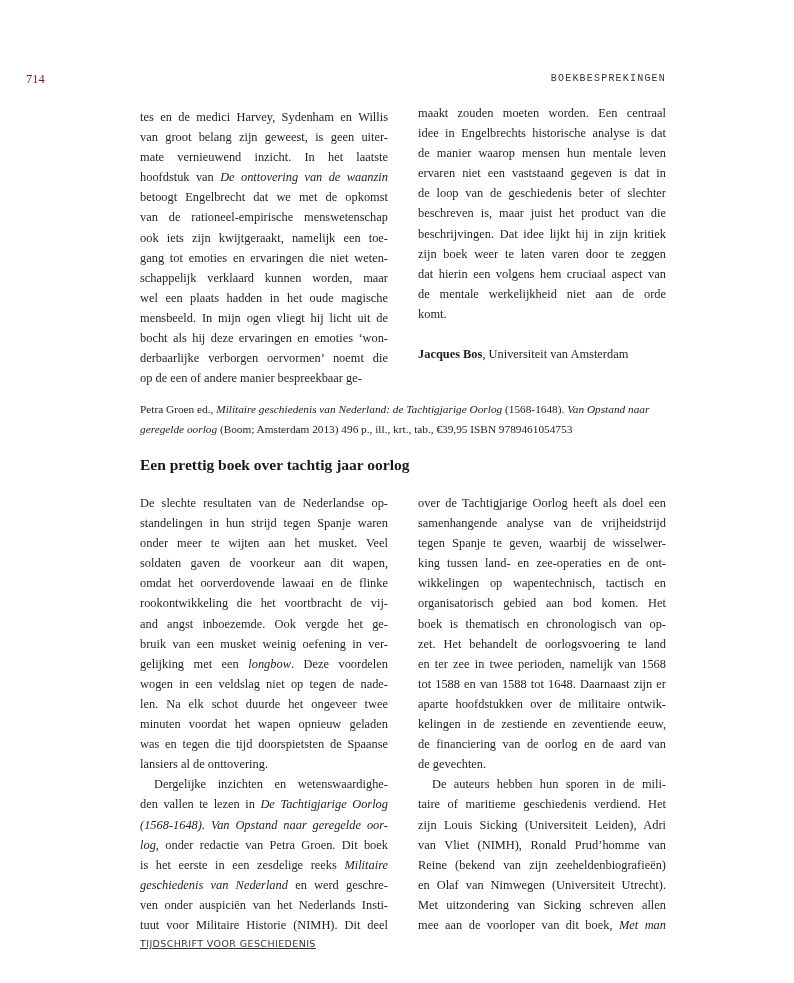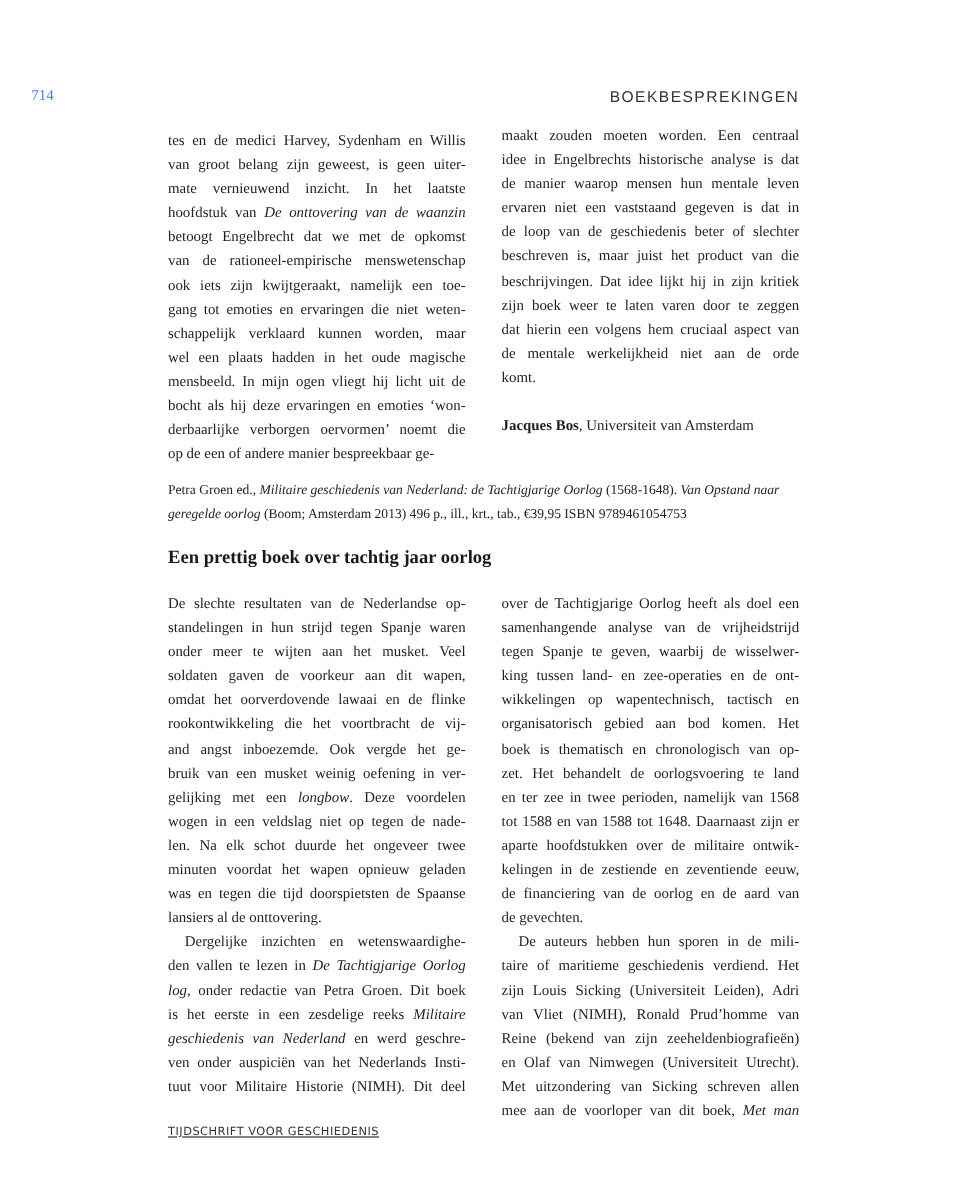--- a/index.html
+++ b/index.html
@@ -13,28 +13,28 @@
       position: relative;
       overflow: hidden;
       color: #1f1f1f;
       font-family: "Liberation Serif", "DejaVu Serif", serif;
     }
     .page-number {
       position: absolute;
       left: 26px;
       top: 72px;
       font-size: 12.5px;
-      color: #3b82f6;
+      color: #7f1d1d;
     }
     .running-head {
       position: absolute;
       right: 128px;
       top: 73px;
-      font-family: Liberation Sans, sans-serif;
-      font-size: 13px;
+      font-family: Liberation Mono, monospace;
+      font-size: 10px;
       letter-spacing: 1.2px;
       color: #333;
     }
     .col {
       position: absolute;
       width: 248px;
       font-size: 12.4px;
       line-height: 20.1px;
       text-align: justify;
       hyphens: manual;
@@ -140,20 +140,21 @@
     <span class="line">and angst inboezemde. Ook vergde het ge-</span>
     <span class="line">bruik van een musket weinig oefening in ver-</span>
     <span class="line">gelijking met een <i>longbow</i>. Deze voordelen</span>
     <span class="line">wogen in een veldslag niet op tegen de nade-</span>
     <span class="line">len. Na elk schot duurde het ongeveer twee</span>
     <span class="line">minuten voordat het wapen opnieuw geladen</span>
     <span class="line">was en tegen die tijd doorspietsten de Spaanse</span>
     <span class="line last">lansiers al de onttovering.</span>
     <span class="line" style="text-indent: 14px;">Dergelijke inzichten en wetenswaardighe-</span>
     <span class="line">den vallen te lezen in <i>De Tachtigjarige Oorlog</i></span>
+    <span class="line"><i>(1568-1648). Van Opstand naar geregelde oor-</i></span>
     <span class="line"><i>log</i>, onder redactie van Petra Groen. Dit boek</span>
     <span class="line">is het eerste in een zesdelige reeks <i>Militaire</i></span>
     <span class="line"><i>geschiedenis van Nederland</i> en werd geschre-</span>
     <span class="line">ven onder auspiciën van het Nederlands Insti-</span>
     <span class="line">tuut voor Militaire Historie (NIMH). Dit deel</span>
   </div>
 
 <div class="col col-right-bottom">
     <span class="line">over de Tachtigjarige Oorlog heeft als doel een</span>
     <span class="line">samenhangende analyse van de vrijheidstrijd</span>

